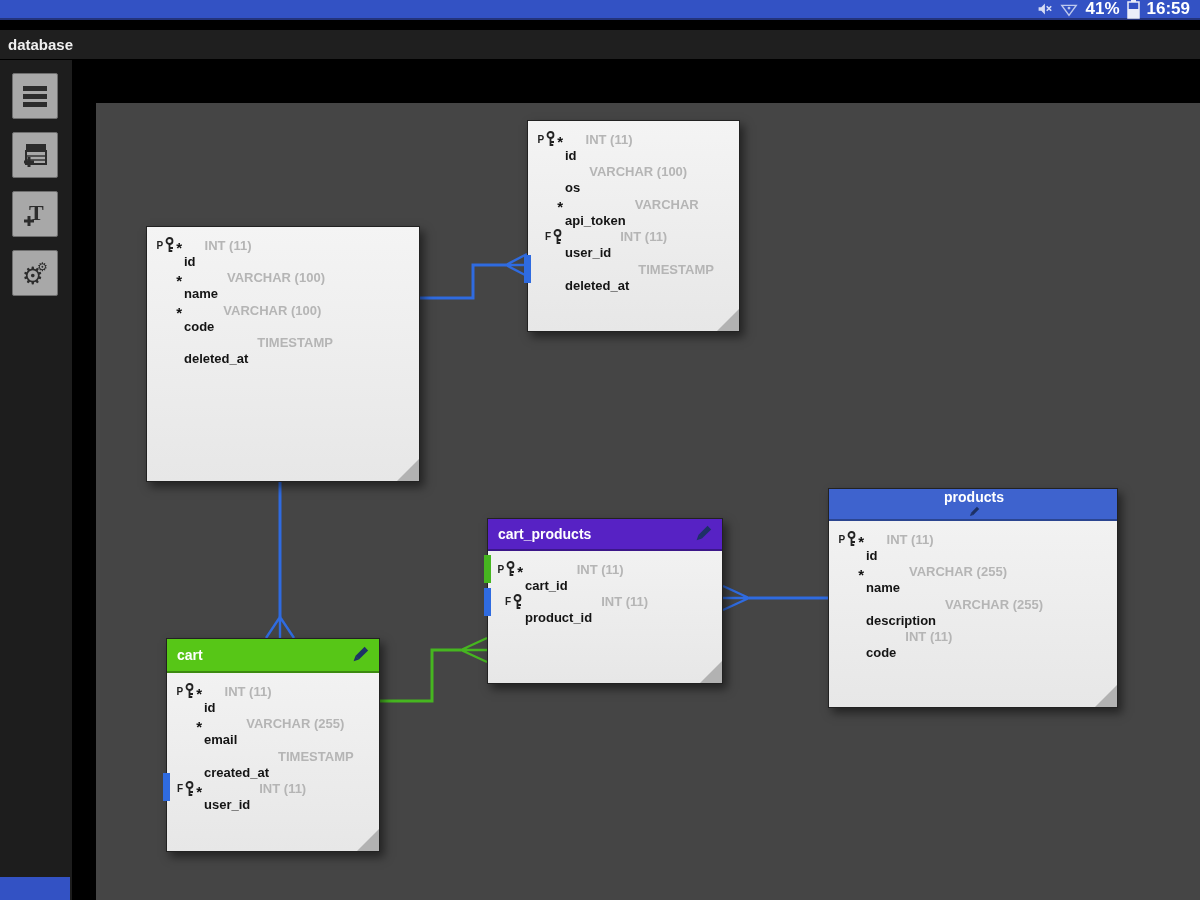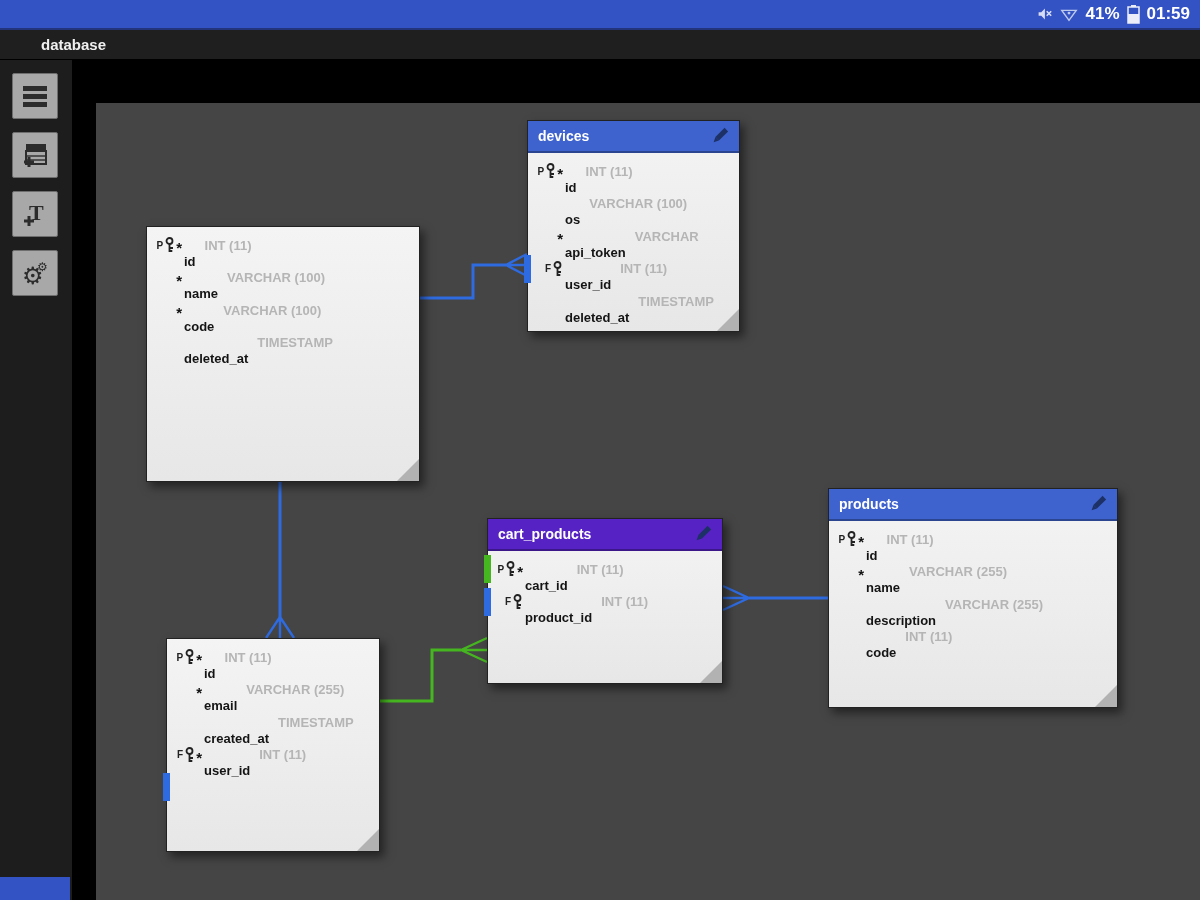--- a/index.html
+++ b/index.html
@@ -1,31 +1,31 @@
 <!DOCTYPE html>
 <html><head>
 <meta charset="utf-8">
 <style>
   * { margin:0; padding:0; box-sizing:border-box; }
   html,body { width:1200px; height:900px; overflow:hidden; background:#000; }
   body { font-family:"Liberation Sans", sans-serif; }
   #app { position:relative; width:1200px; height:900px; background:#000; }
 
   
-  .status-bar { position:absolute; left:0; top:0; width:1200px; height:30px;
+  .status-bar { position:absolute; left:0; top:0; width:1200px; height:20px;
     background:#3352c4; display:flex; align-items:center; justify-content:flex-end;
     padding-right:10px; gap:7px; border-bottom:2px solid #24347c; }
   .sb-text { color:#fff; font-size:17px; font-weight:600; }
   .sb-icon { opacity:.9; display:block; }
 
   
   .title-bar { position:absolute; left:0; top:30px; width:1200px; height:30px;
     background:#1f1f1f; display:flex; align-items:center; padding-left:8px;
     border-bottom:1px solid #000; }
-  .title-bar span { color:#f0f0f0; font-size:15px; font-weight:bold;margin-left:33px; }
+  .title-bar span { color:#f0f0f0; font-size:15px; font-weight:bold; }
 
   
   .sidebar { position:absolute; left:0; top:60px; width:72px; height:840px; background:#1d1d1d; }
   .black-strip { position:absolute; left:72px; top:60px; width:24px; height:840px; background:#000; }
   .top-band { position:absolute; left:96px; top:60px; right:0; height:43px; background:#000; }
   .side-btn { width:46px; height:46px; margin:13px 0 0 12px; background:#a8a8a8;
     border:1px solid #6e6e6e; border-radius:2px; display:flex; align-items:center;
     justify-content:center; cursor:pointer; }
   .side-btn svg { display:block; }
 
@@ -66,21 +66,21 @@
     <svg class="sb-icon" width="18" height="18" viewBox="0 0 20 20">
       <path d="M2 6 L18 6 L10 17 Z" fill="none" stroke="#cdd6f2" stroke-width="1.6"></path>
       <circle cx="10" cy="9" r="1.6" fill="#cdd6f2"></circle>
     </svg>
     <span class="sb-text">41%</span>
     <svg class="sb-icon" width="13" height="20" viewBox="0 0 13 20">
       <rect x="4" y="1" width="5" height="2" fill="#fff"></rect>
       <rect x="1" y="3" width="11" height="16" fill="none" stroke="#fff" stroke-width="1.5"></rect>
       <rect x="1" y="10" width="11" height="9" fill="#fff"></rect>
     </svg>
-    <span class="sb-text">01:59</span>
+    <span class="sb-text">16:59</span>
   </div>
 
   <div class="title-bar">
     <span>database</span>
   </div>
 
   <div class="sidebar">
     <div class="side-btn">
       <svg width="28" height="24" viewBox="0 0 28 24">
         <rect x="2" y="2" width="24" height="5" fill="#2c2c2c"></rect>
@@ -165,29 +165,20 @@
         <div class="trow">
           <span class="badge"></span>
           <span class="fname">deleted_at</span>
           <span class="ftype">TIMESTAMP</span>
         </div>
       </div>
     <div class="fold"></div>
   </div>
 
   <div class="db-table" style="left:527px; top:120px; width:213px; height:212px;">
-    <div class="tbl-header" style="background: rgb(62, 99, 206);">
-      <span class="tbl-title">devices</span>
-      <svg width="22" height="22" viewBox="0 0 22 22">
-        <g transform="rotate(45 11 11)">
-            <rect x="8.5" y="2" width="5" height="13" fill="#1d3166"></rect>
-            <path d="M8.5 15 L13.5 15 L11 20 Z" fill="#1d3166"></path>
-          </g>
-      </svg>
-    </div>
     <div class="tbl-rows">
         <div class="trow">
           <span class="badge">
             <i class="kl">P</i>
             <svg width="11" height="16" viewBox="0 0 11 16" style="display:block;">
               <circle cx="5.5" cy="4" r="3" fill="none" stroke="#222" stroke-width="1.8"></circle>
               <path d="M5.5 7 V15 M5.5 11 H9 M5.5 14 H8.3" stroke="#222" stroke-width="1.8" fill="none"></path>
             </svg>
             <b class="star">*</b>
           </span>
@@ -261,20 +252,29 @@
           <span class="fname">product_id</span>
           <span class="ftype">INT (11)</span>
         </div>
       </div>
     <div class="fold"></div>
   <div class="stub" style="top: 36px; background: rgb(70, 182, 32);"></div>
       <div class="stub" style="top: 68.5px; background: rgb(47, 107, 224);"></div>
     </div>
 
   <div class="db-table" style="left:166px; top:638px; width:214px; height:214px;">
+    <div class="tbl-header" style="height: 34px; background: rgb(87, 198, 23);">
+      <span class="tbl-title">cart</span>
+      <svg width="22" height="22" viewBox="0 0 22 22">
+        <g transform="rotate(45 11 11)">
+            <rect x="8.5" y="2" width="5" height="13" fill="#1d3166"></rect>
+            <path d="M8.5 15 L13.5 15 L11 20 Z" fill="#1d3166"></path>
+          </g>
+      </svg>
+    </div>
     <div class="tbl-rows">
         <div class="trow">
           <span class="badge">
             <i class="kl">P</i>
             <svg width="11" height="16" viewBox="0 0 11 16" style="display:block;">
               <circle cx="5.5" cy="4" r="3" fill="none" stroke="#222" stroke-width="1.8"></circle>
               <path d="M5.5 7 V15 M5.5 11 H9 M5.5 14 H8.3" stroke="#222" stroke-width="1.8" fill="none"></path>
             </svg>
             <b class="star">*</b>
           </span>
@@ -304,21 +304,21 @@
           </span>
           <span class="fname">user_id</span>
           <span class="ftype">INT (11)</span>
         </div>
       </div>
     <div class="fold"></div>
   <div class="stub" style="top: 133.5px; background: rgb(47, 107, 224);"></div>
     </div>
 
   <div class="db-table" style="left:828px; top:488px; width:290px; height:220px;">
-    <div class="tbl-header" style="background: rgb(62, 99, 206);">
+    <div class="tbl-header" style="background: rgb(62, 99, 206); flex-direction: column;">
       <span class="tbl-title">products</span>
       <svg width="22" height="22" viewBox="0 0 22 22">
         <g transform="rotate(45 11 11)">
             <rect x="8.5" y="2" width="5" height="13" fill="#1d3166"></rect>
             <path d="M8.5 15 L13.5 15 L11 20 Z" fill="#1d3166"></path>
           </g>
       </svg>
     </div>
     <div class="tbl-rows">
         <div class="trow">

